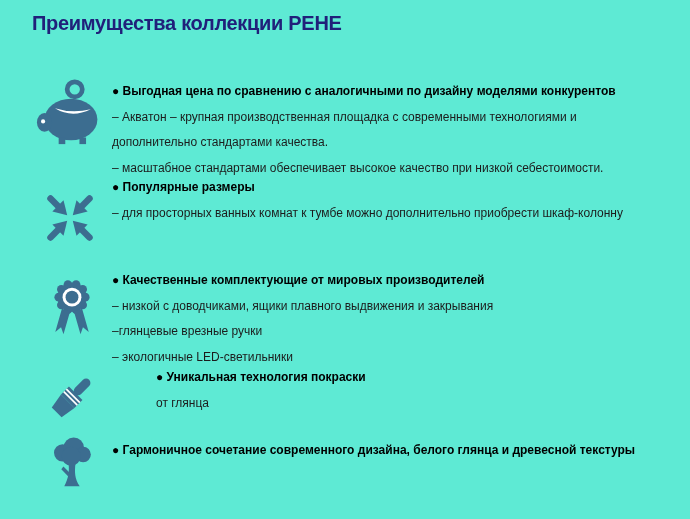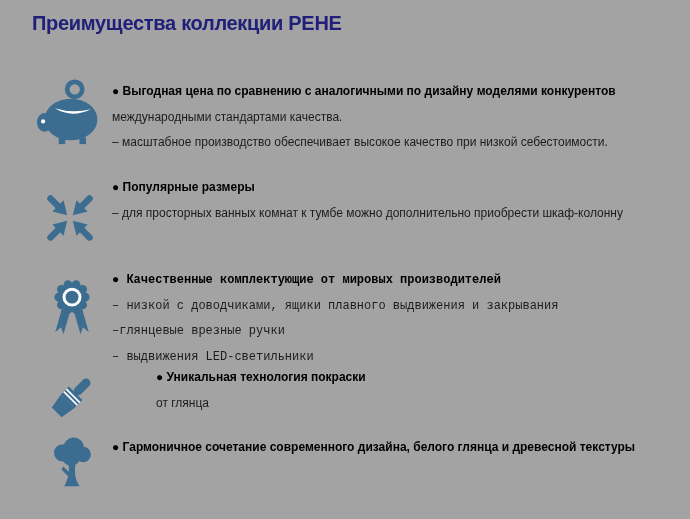--- a/index.html
+++ b/index.html
@@ -1,39 +1,39 @@
 <!DOCTYPE html>
 <html><head>
 <meta charset="utf-8">
 <style>
   html,body { margin:0; padding:0; background:#fff; }
   #page {
     position:relative;
     width:690px; height:519px;
-    background:#a3a3a3;
+    background:#5eead4;
     font-family:"Liberation Sans", sans-serif;
     overflow:hidden;
   }
   .page-title {
     position:absolute; left:32px; top:12px;
     font-size:20px; font-weight:bold; letter-spacing:-0.3px;
     color:#20207a;
   }
   .icon { position:absolute; }
   .icon svg { display:block; }
   .ic-fill { fill:#3c6d90; }
   .ic-stroke { stroke:#3c6d90; fill:none; }
   .sec {
     position:absolute; left:112px; width:552px;
     color:#1c1c1c; font-size:12px;
   }
   .sec .h { font-weight:bold; color:#000; line-height:25.5px; }
   .sec .ln { line-height:25.5px; }
   .sec.justify .h {
-    line-height:23px; text-align:justify;
+    line-height:28px; text-align:justify;
   }
 </style>
 </head>
 <body>
 
 <div id="page">
 
   <div class="page-title">Преимущества коллекции РЕНЕ</div>
 
   <div class="icon" style="left:36px; top:77px; width:68px; height:70px;">
@@ -42,22 +42,23 @@
       <ellipse class="ic-fill" cx="37" cy="45" rx="28" ry="22"></ellipse>
       <ellipse class="ic-fill" cx="9" cy="48" rx="8" ry="10"></ellipse>
       <circle cx="7.5" cy="47" r="2.2" fill="#ffffff"></circle>
       <path d="M20 33 Q38 44 58 34 Q39 39 20 33 Z" fill="#ffffff"></path>
       <rect class="ic-fill" x="24" y="64" width="7" height="7"></rect>
       <rect class="ic-fill" x="46" y="64" width="7" height="7"></rect>
     </svg>
   </div>
   <div class="sec" style="top:79px;">
     <div class="h">●  Выгодная цена по сравнению с аналогичными по дизайну моделями конкурентов</div>
-    <div class="ln">международными стандартами качества.</div>
-    <div class="ln">– масштабное производство обеспечивает высокое качество при низкой себестоимости.</div>
+    <div class="ln">– Акватон – крупная производственная площадка с современными технологиями и</div>
+    <div class="ln">дополнительно стандартами качества.</div>
+    <div class="ln">– масштабное стандартами обеспечивает высокое качество при низкой себестоимости.</div>
   </div>
 
   <div class="icon" style="left:44px; top:191px; width:52px; height:54px;">
     <svg width="52" height="54" viewBox="0 0 56 56">
       <g id="ca">
         <path class="ic-stroke" d="M7 7 L15 15" stroke-width="7" stroke-linecap="round"></path>
         <polygon class="ic-fill" points="25,25 9,21 21,9"></polygon>
       </g>
       <use href="#ca" transform="translate(56,0) scale(-1,1)"></use>
       <use href="#ca" transform="translate(0,56) scale(1,-1)"></use>
@@ -83,25 +84,25 @@
         <circle cx="32.8" cy="8.3" r="5"></circle>
           <circle cx="40.5" cy="13.9" r="5"></circle>
         <circle cx="28" cy="23" r="17"></circle>
       </g>
       <circle cx="28" cy="23" r="11" fill="#ffffff"></circle>
       <circle class="ic-fill" cx="28" cy="23" r="7.5"></circle>
       <polygon class="ic-fill" points="-5,0 5,0 5,28 0,21 -5,28" transform="translate(21,38) rotate(16)"></polygon>
       <polygon class="ic-fill" points="-5,0 5,0 5,28 0,21 -5,28" transform="translate(35,38) rotate(-16)"></polygon>
     </svg>
   </div>
-  <div class="sec" style="top:268px;font-family:Liberation Mono, monospace;">
+  <div class="sec" style="top:268px;">
     <div class="h">● Качественные  комплектующие от мировых производителей</div>
     <div class="ln">– низкой с доводчиками, ящики плавного выдвижения и закрывания</div>
     <div class="ln">–глянцевые врезные ручки</div>
-    <div class="ln">– выдвижения  LED-светильники</div>
+    <div class="ln">– экологичные  LED-светильники</div>
   </div>
 
   <div class="icon" style="left:46px; top:371px; width:52px; height:52px;">
     <svg width="52" height="52" viewBox="0 0 60 60">
       <g transform="rotate(45 30 30)">
         <rect class="ic-fill" x="25" y="2" width="10" height="23" rx="5"></rect>
         <rect class="ic-fill" x="19" y="24" width="22" height="13"></rect>
         <rect x="19" y="27.2" width="22" height="2" fill="#ffffff"></rect>
         <rect x="19" y="31.4" width="22" height="2" fill="#ffffff"></rect>
         <polygon class="ic-fill" points="19,37 41,37 38,55 22,55"></polygon>

